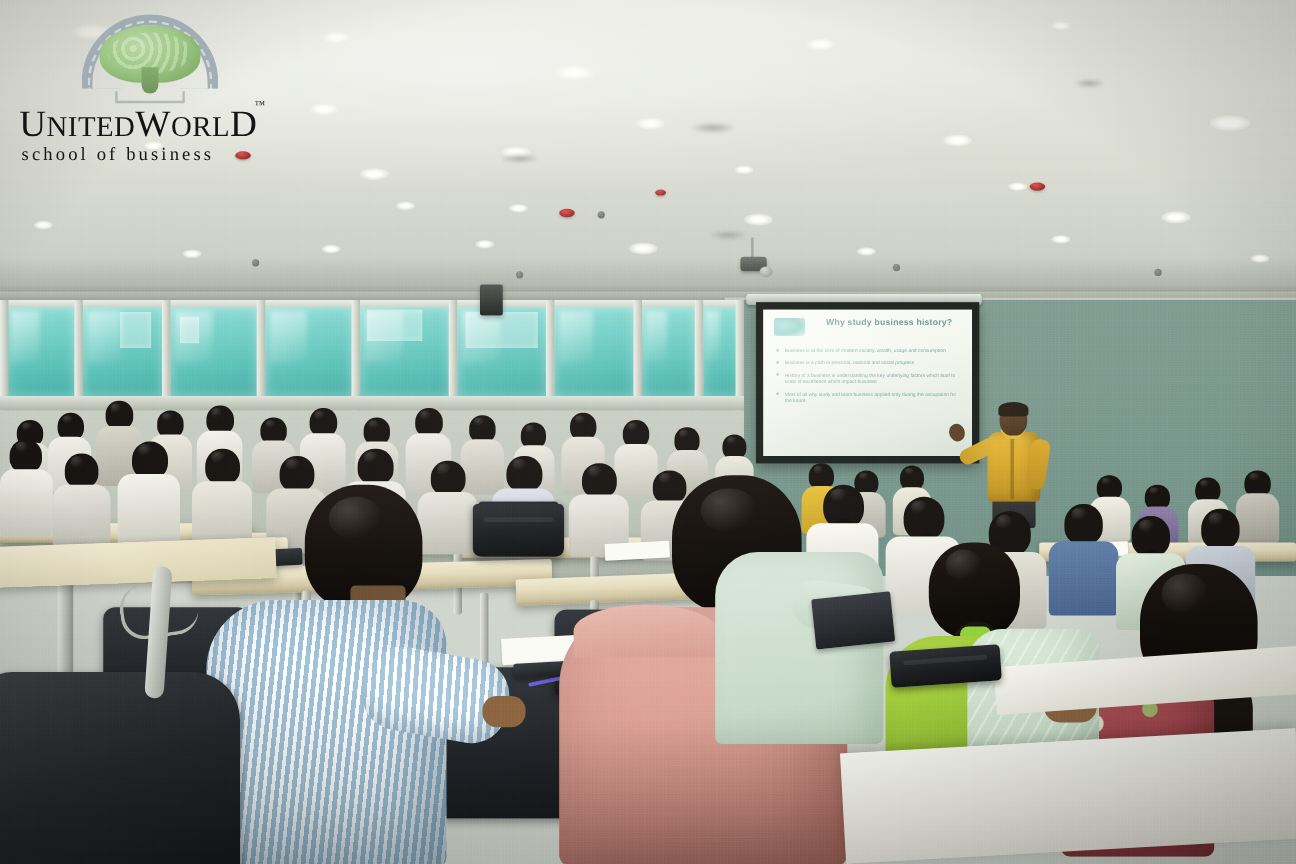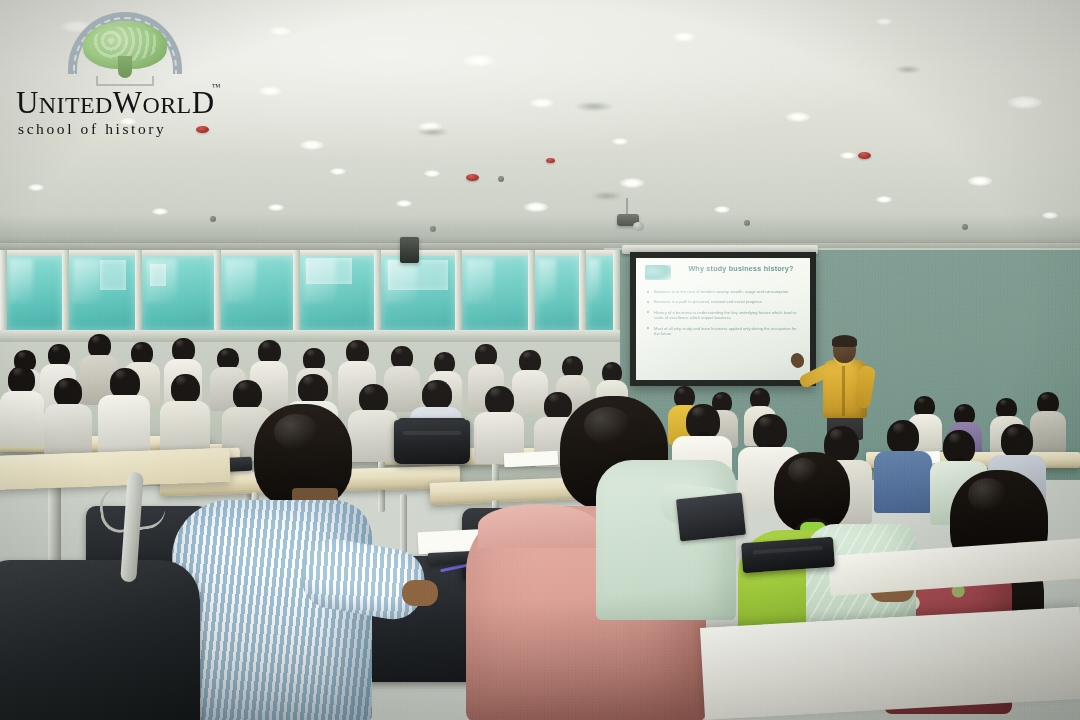--- a/index.html
+++ b/index.html
@@ -829,16 +829,16 @@
     <div class="logo-mark">
       <div class="logo-arch"></div>
       <div class="logo-canopy"></div>
       <div class="logo-trunk"></div>
       <div class="logo-base"></div>
     </div>
     <div class="logo-word">
       <span class="cap">U</span><span class="sc">NITED</span><span class="cap">W</span><span class="sc">ORL</span><span class="cap">D</span>
     </div>
     <div class="logo-tm">™</div>
-    <div class="logo-sub">school of history</div>
+    <div class="logo-sub">school of business</div>
   </div>
 
 </div>
 
 </body></html>

